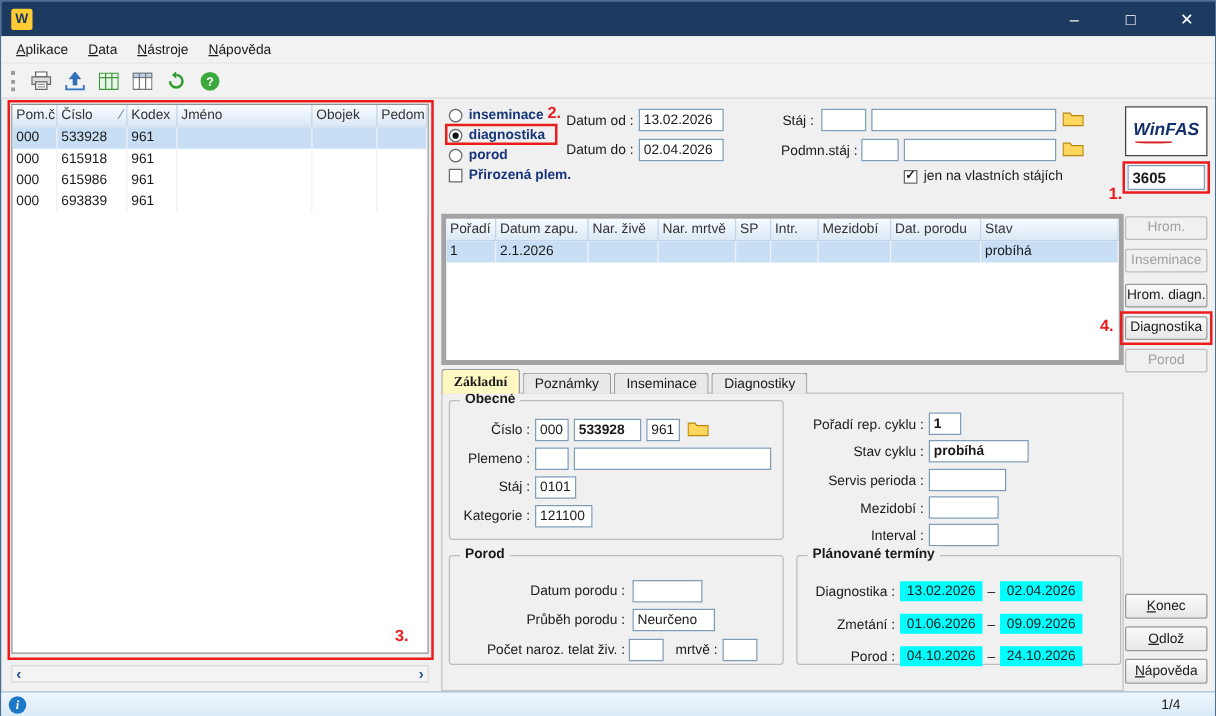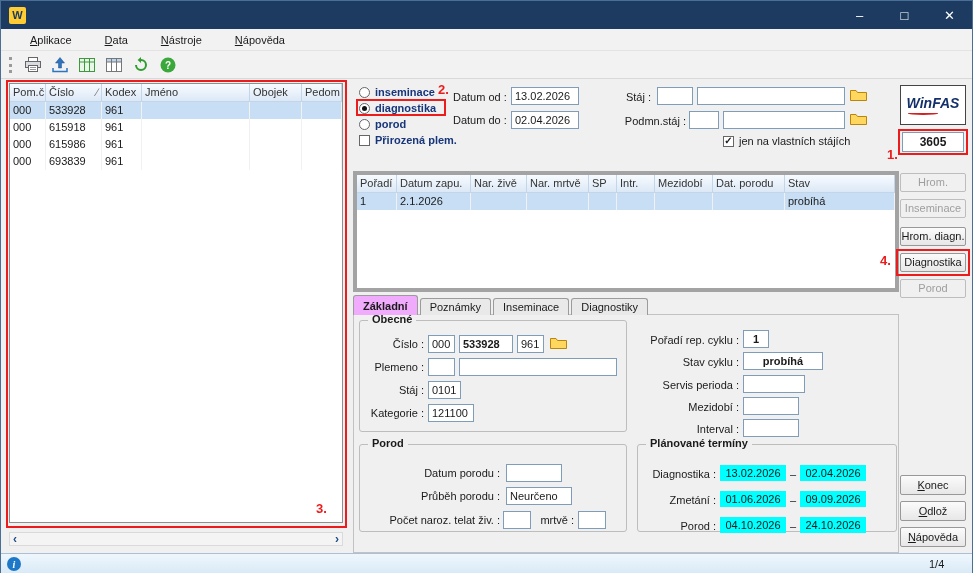--- a/index.html
+++ b/index.html
@@ -9,21 +9,21 @@
 
   
   .titlebar { position:absolute; left:0; top:0; width:100%; height:28px; background:#1d3b61; display:flex; align-items:center; color:#fff; }
   .app-icon { width:17px; height:17px; margin:0 7px 0 8px; background:#ffcc33; border-radius:2px; color:#1d3b61; font-weight:bold; font-size:11px; display:flex; align-items:center; justify-content:center; }
   .title-text { font-size:12px; }
   .win-controls { margin-left:auto; display:flex; height:100%; }
   .win-btn { width:45px; height:100%; display:flex; align-items:center; justify-content:center; font-size:13px; cursor:pointer; }
 
   
   .menubar { position:absolute; left:0; top:28px; width:100%; height:22px; background:#f2f2f2; display:flex; align-items:center; padding-left:4px; border-bottom:1px solid #e3e3e3; }
-  .menu-item { padding:3px 8px; cursor:pointer;margin-left:17px; }
+  .menu-item { padding:3px 8px; cursor:pointer; }
   .menu-item::first-letter { text-decoration:underline; }
   .toolbar { position:absolute; left:0; top:50px; width:100%; height:28px; background:#f2f2f2; display:flex; align-items:center; gap:7px; padding-left:8px; border-bottom:1px solid #d9d9d9; }
   .grip { width:3px; height:16px; border-left:3px dotted #9a9a9a; margin-right:4px; }
   .tb-icon { width:20px; height:20px; display:flex; align-items:center; justify-content:center; cursor:pointer; }
 
   
   .red-box { position:absolute; border:2px solid #ec1c1c; pointer-events:none; z-index:50; }
   .red-num { position:absolute; color:#ec1c1c; font-weight:bold; font-size:13px; z-index:51; }
 
   
@@ -38,31 +38,31 @@
   
   .opt-row { position:absolute; display:flex; align-items:center; gap:5px; cursor:pointer; }
   .radio { width:11px; height:11px; border:1px solid #666; border-radius:50%; background:#fff; display:inline-flex; align-items:center; justify-content:center; flex:none; }
   .radio.selected::after { content:""; width:5px; height:5px; border-radius:50%; background:#111; }
   .check { width:11px; height:11px; border:1px solid #666; background:#fff; display:inline-flex; align-items:center; justify-content:center; font-size:10px; line-height:1; flex:none; }
   .check.checked::after { content:"✓"; font-weight:bold; }
   .navy { color:#17357a; font-weight:bold; }
   .lbl { position:absolute; white-space:nowrap; line-height:13px; }
   .r { text-align:right; }
   .field { position:absolute; height:18px; background:#fff; border:1px solid #7f9db9; font-size:11px; line-height:16px; padding:0 3px; overflow:hidden; white-space:nowrap; }
-  .field.c { text-align:center; }
+  .field.c { }
   .field.b { font-weight:bold; }
   .iconbtn { position:absolute; cursor:pointer; line-height:0; }
 
   
   .ct { position:absolute; left:352px; top:170px; width:546px; height:121px; background:#fff; border:4px solid #a3a3a3; overflow:hidden; }
 
   
   .tabs { position:absolute; left:352px; top:294px; height:20px; display:flex; align-items:flex-end; z-index:2; }
   .tab { padding:2px 9px 3px; border:1px solid #9b9b9b; border-bottom:none; background:#e9e9e9; border-radius:3px 3px 0 0; margin-right:2px; height:17px; line-height:13px; cursor:pointer; }
-  .tab.active { background:#f0abfc; font-weight:bold; height:20px; line-height:16px; }
+  .tab.active { background:#fef9c3; font-weight:bold; height:20px; line-height:16px;font-family:Liberation Serif, serif; }
   .tabpanel { position:absolute; left:352px; top:313px; width:546px; height:239px; border:1px solid #c2c2c2; background:#f0f0f0; }
 
   
   .groupbox { position:absolute; border:1px solid #bdbdbd; border-radius:3px; }
   .gb-title { position:absolute; top:-8px; left:8px; background:#f0f0f0; padding:0 4px; font-weight:bold; white-space:nowrap; }
   .chip { position:absolute; height:16px; line-height:16px; background:#00ffff; text-align:center; font-size:11px; overflow:hidden; }
 
   
   .btn { position:absolute; background:linear-gradient(#fbfbfb,#e7e7e7); border:1px solid #989898; border-radius:2px; text-align:center; font-size:11px; line-height:17px; cursor:pointer; overflow:hidden; }
   .btn.disabled { color:#9e9e9e; background:#f0f0f0; border-color:#bdbdbd; cursor:default; }

